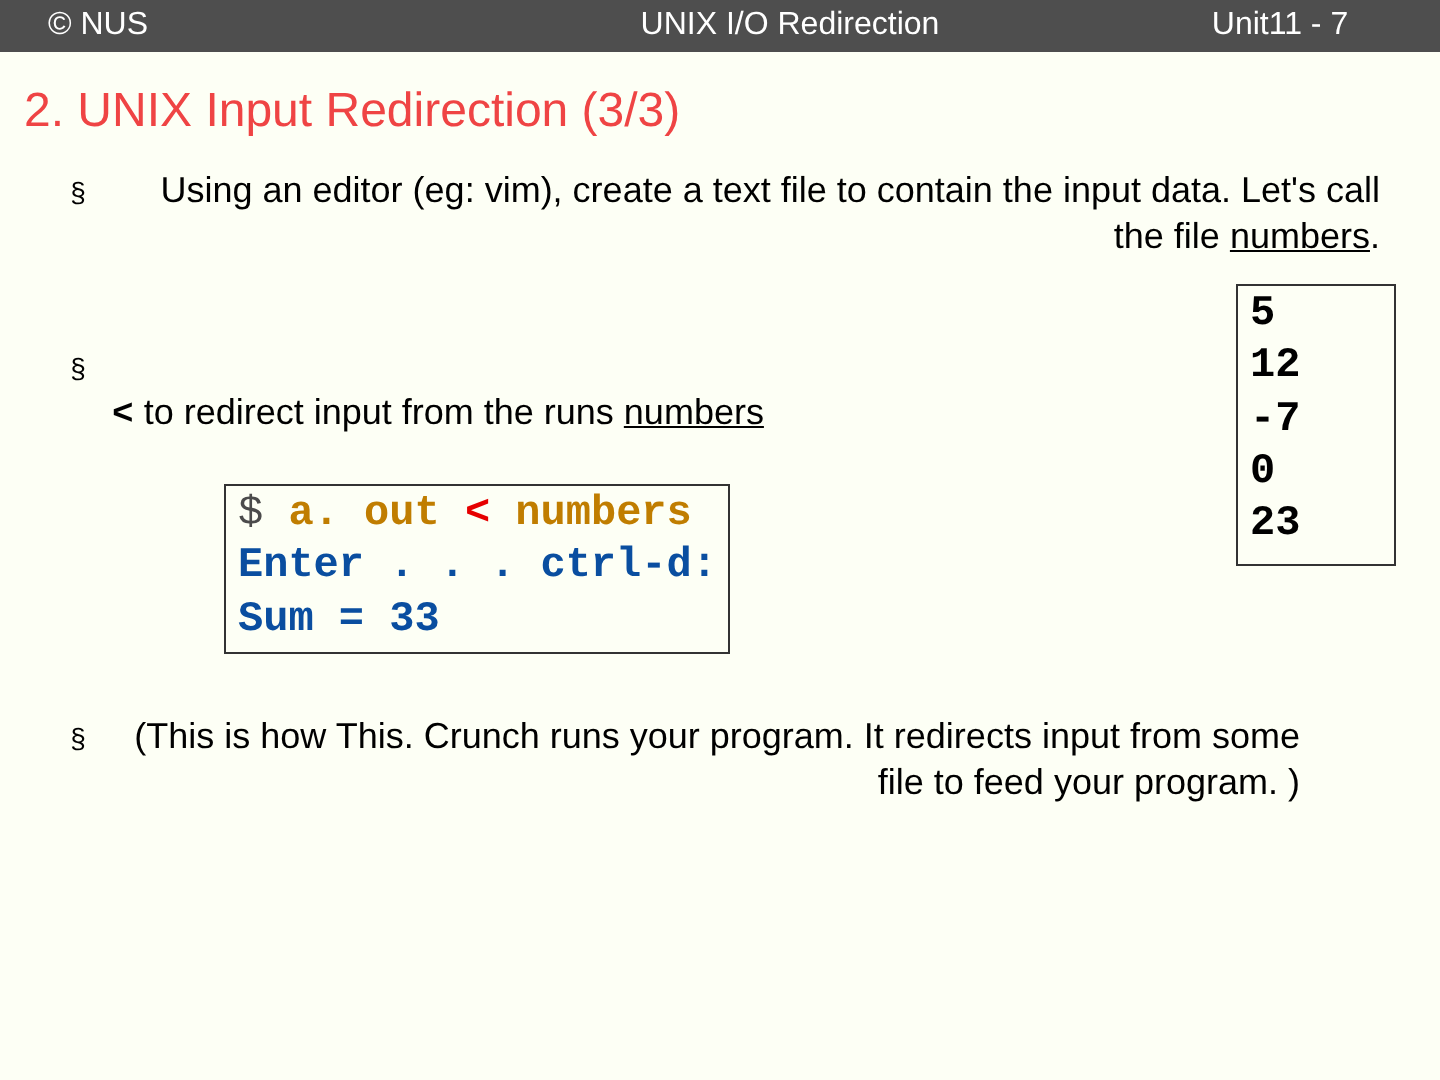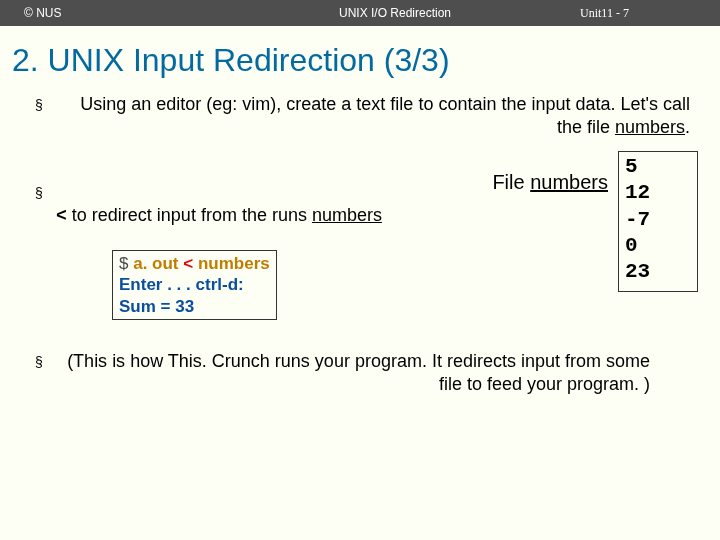--- a/index.html
+++ b/index.html
@@ -10,28 +10,28 @@
     font-family: Arial, Helvetica, sans-serif;
     color: #000;
     overflow: hidden;
   }
   .header {
     background: #4e4e4e;
     color: #fff;
     height: 26px;
     display: flex;
     align-items: center;
-    font-size: 12px;
+    font-size: 16px;
   }
   .hdr-left { width: 190px; padding-left: 24px; }
   .hdr-mid  { flex: 1; text-align: center; padding-left: 20px; }
-  .hdr-right{ width: 140px; padding-right: 20px; text-align: left; font-family: Liberation Serif, serif; }
+  .hdr-right{ width: 140px; padding-right: 20px; text-align: center; }
   .title {
-    color: #0369a1;
-    font-size: 32px;
+    color: #ef4444;
+    font-size: 24px;
     padding: 16px 12px 14px 12px;
   }
   .content {
     padding: 0 30px 0 22px;
     position: relative;
   }
   .bullet-row {
     display: flex;
     margin-bottom: 16px;
   }
@@ -44,22 +44,22 @@
   }
   .btext {
     font-size: 18px;
     line-height: 1.28;
     text-align: right;
   }
   .u { text-decoration: underline; }
   .codebox {
     border: 1px solid #333;
     background: #fdfff5;
-    font-family: Liberation Sans, sans-serif;
-    font-size: 17px;
+    font-family: Liberation Mono, monospace;
+    font-size: 21px;
     padding: 2px 6px;
     line-height: 1.25;
     margin: 6px 0 6px 56px;
     display: inline-block;
   }
   .codebox .c1 { color: #4b4b4b; }
   .codebox .c2 { color: #c07d00; font-weight: bold; }
   .codebox .c3 { color: #e60000; font-weight: bold; }
   .codebox .c4 { color: #0a4ea0; font-weight: bold; margin-top: 16px; }
   .filebox {
@@ -96,23 +96,20 @@
 
 <div class="content">
 
   <div class="bullet-row">
     <div class="bmark">§</div>
     <div class="btext">
       <span>Using an editor (eg: vim), create a text file to contain the input data. Let's call the file </span><span class="u">numbers</span><span>.</span>
     </div>
   </div>
 
-  <div class="file-label">
-    <span>File </span><span class="u">numbers</span>
-  </div>
 
   <div class="filebox">
     <div>5</div>
     <div>12</div>
     <div>-7</div>
     <div>0</div>
     <div>23</div>
   </div>
 
   <div class="bullet-row b2-wrap" style="margin-top:42px;">

